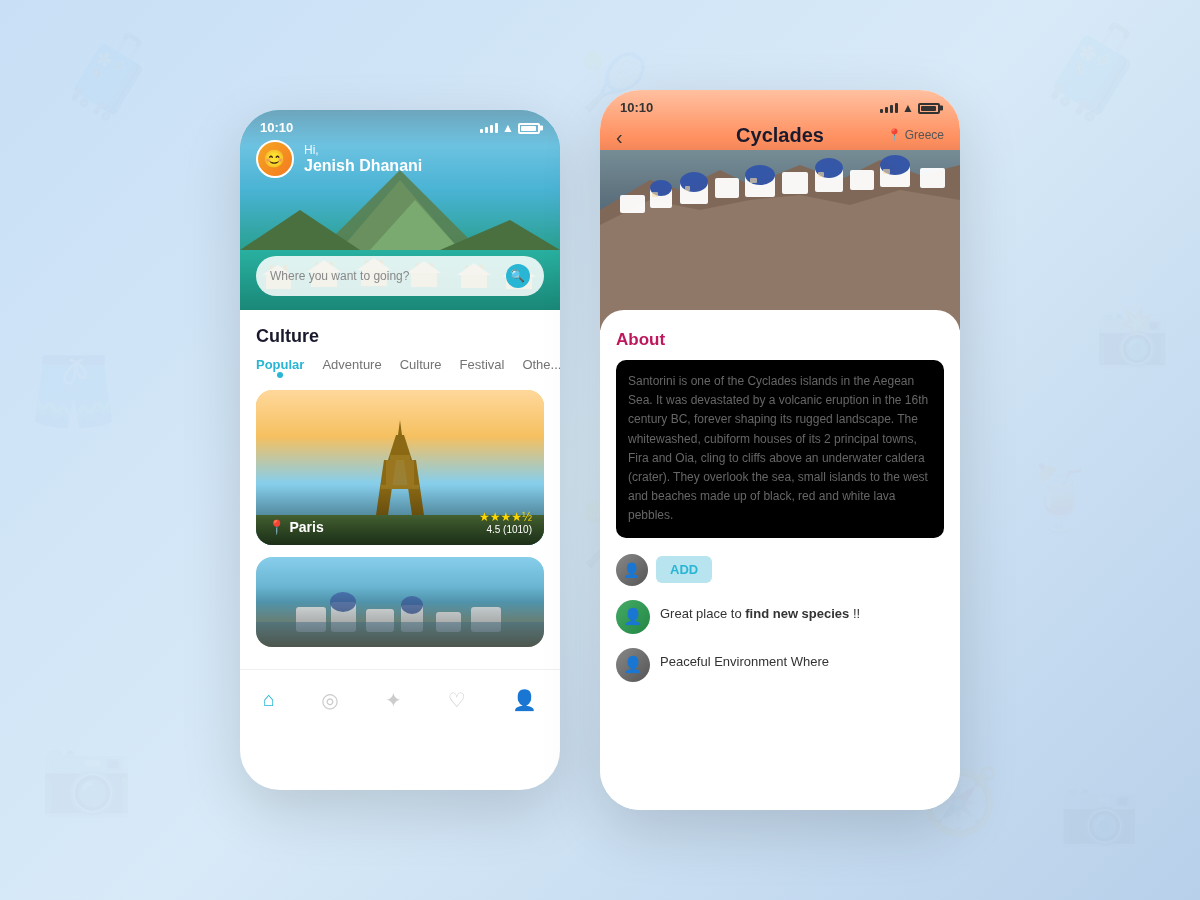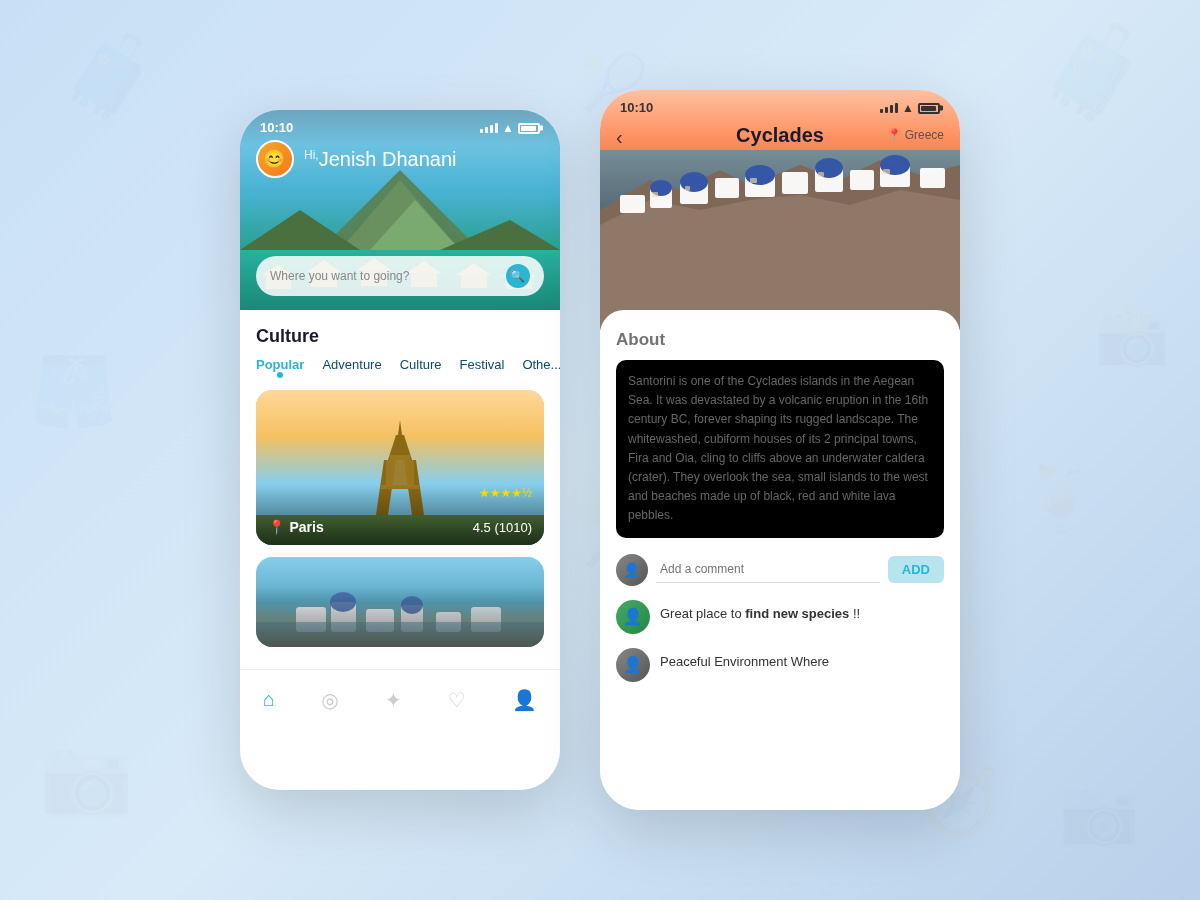--- a/index.html
+++ b/index.html
@@ -143,30 +143,30 @@
       background: linear-gradient(135deg, #f5a623, #f47a20);
       border: 2px solid white;
       overflow: hidden;
       display: flex;
       align-items: center;
       justify-content: center;
       font-size: 18px;
     }
     .greeting-text {
       display: flex;
-      flex-direction: row;
+      flex-direction: column;
     }
     .greeting-hi {
       font-size: 12px;
       opacity: 0.9;
       font-weight: 400;
     }
     .greeting-name {
-      font-size: 20px;
-      font-weight: 400;
+      font-size: 16px;
+      font-weight: 700;
     }
     .search-bar {
       position: absolute;
       bottom: 14px;
       left: 16px;
       right: 16px;
       background: rgba(255,255,255,0.85);
       border-radius: 20px;
       padding: 8px 14px;
       display: flex;
@@ -201,21 +201,21 @@
       color: #1a1a2e;
       margin-bottom: 10px;
     }
     .category-tabs {
       display: flex;
       gap: 18px;
       margin-bottom: 14px;
     }
     .cat-tab {
       font-size: 13px;
-      color: #0c4a6e;
+      color: #737373;
       cursor: pointer;
       position: relative;
       padding-bottom: 4px;
     }
     .cat-tab.active {
       color: #29b6d4;
       font-weight: 600;
     }
     .cat-tab.active::after {
       content: '';
@@ -266,23 +266,22 @@
       bottom: 10px;
       right: 12px;
       color: white;
       text-align: right;
     }
     .stars {
       font-size: 12px;
       color: #FFD700;
     }
     .rating-text {
-      font-size: 13px;
+      font-size: 10px;
       color: white;
-      margin-top: 20px;
     }
 
     
     .paris-bg {
       background: linear-gradient(180deg, #ffd89b 0%, #d4a843 20%, #c4963c 35%, #87CEEB 50%, #7ec8e3 70%, #5a9ec0 100%);
     }
 
     
     .bottom-nav {
       height: 60px;
@@ -347,21 +346,21 @@
       margin-top: -20px;
       position: relative;
       z-index: 2;
       padding: 20px 16px;
       overflow-y: auto;
       height: calc(100% - 220px);
     }
     .about-title {
       font-size: 17px;
       font-weight: 700;
-      color: #737373;
+      color: #be185d;
       margin-bottom: 10px;
     }
     .about-text {
       font-size: 12px;
       color: #666;
       line-height: 1.6;
       background: #000000;
       border-radius: 10px;
       padding: 12px;
       margin-bottom: 16px;
@@ -744,21 +743,20 @@
       </div>
     </div>
 
     <div class="detail-content">
       <div class="about-title">About</div>
       <div class="about-text">Santorini is one of the Cyclades islands in the Aegean Sea. It was devastated by a volcanic eruption in the 16th century BC, forever shaping its rugged landscape. The whitewashed, cubiform houses of its 2 principal towns, Fira and Oia, cling to cliffs above an underwater caldera (crater). They overlook the sea, small islands to the west and beaches made up of black, red and white lava pebbles.</div>
 
 
       <div class="comment-input-row">
         <div class="comment-avatar" style="background:linear-gradient(135deg:#6a8, #486);">👤</div>
-        <input class="comment-input" type="text" placeholder="Add a comment" style="">
         <button class="add-btn">ADD</button>
       </div>
 
       <div class="review-item">
         <div class="reviewer-avatar" style="background:linear-gradient(135deg,#4a6,#284);">👤</div>
         <div class="review-text">
           Great place to <strong>find new species</strong> !!
         </div>
       </div>
 

